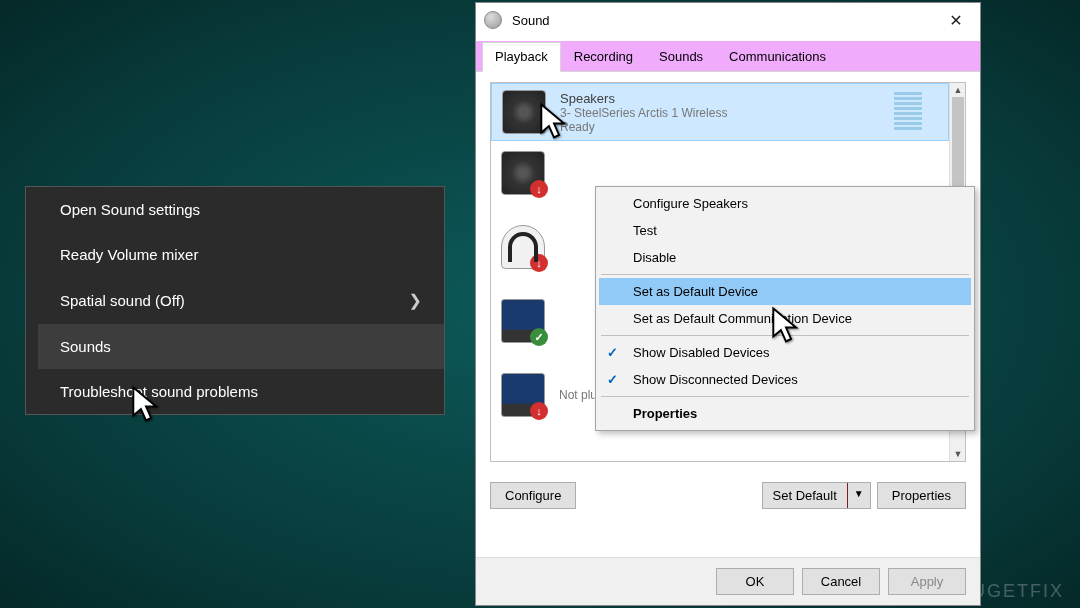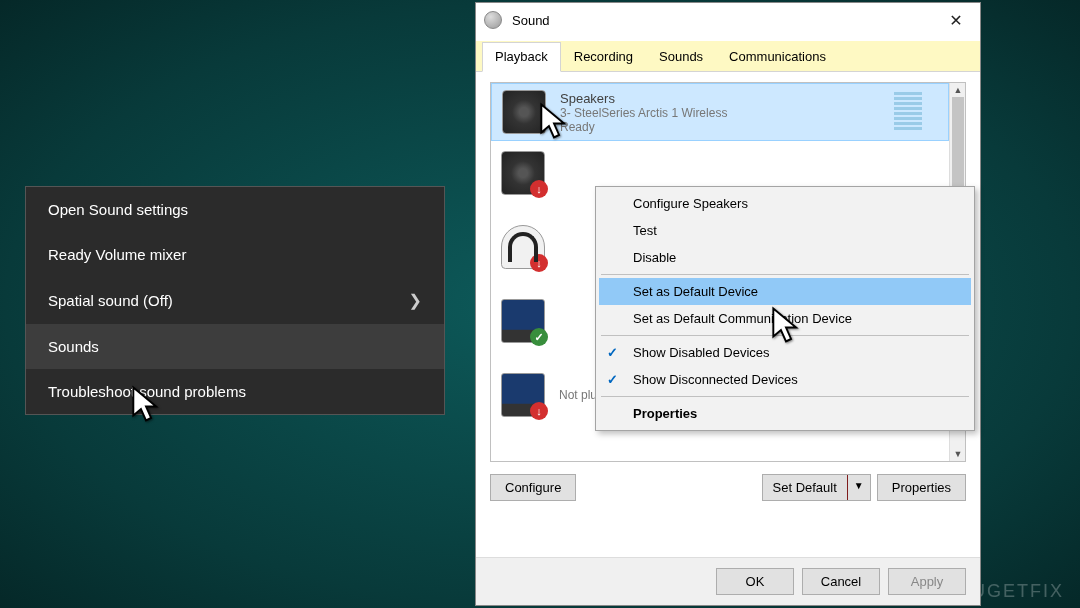--- a/index.html
+++ b/index.html
@@ -34,20 +34,21 @@
     border: 1px solid #555;
     z-index: 5;
   }
   .dark-menu .mi {
     display: flex;
     align-items: center;
     justify-content: space-between;
     padding: 14px 22px;
     font-size: 15px;
     cursor: pointer;
+    margin-left: 12px;
   }
   .dark-menu .mi.hover { background: #3d3d3d; }
   .dark-menu .chevron { font-size: 16px; color: #ccc; }
 
   
   .sound-window {
     position: absolute;
     left: 475px;
     top: 2px;
     width: 506px;
@@ -84,21 +85,21 @@
     height: 34px;
     display: flex;
     align-items: center;
     justify-content: center;
     font-size: 16px;
     color: #222;
   }
 
   .tabs {
     display: flex;
-    background: #fef9c3;
+    background: #f0abfc;
     padding: 0 6px;
     border-bottom: 1px solid #d4d4d4;
     margin-top: 4px;
   }
   .tab {
     padding: 6px 12px 7px;
     font-size: 13px;
     color: #000;
     border: 1px solid transparent;
     border-bottom: none;
@@ -232,21 +233,21 @@
   }
   .level-bars div {
     width: 28px;
     height: 3px;
     background: #9acbe8;
   }
 
   .button-row {
     display: flex;
     justify-content: space-between;
-    margin-top: 12px;
+    margin-top: 20px;
     gap: 12px;
   }
   .btn {
     border: 1px solid #adadad;
     background: #e1e1e1;
     padding: 5px 14px;
     font-size: 13px;
     cursor: pointer;
     min-width: 78px;
     text-align: center;

